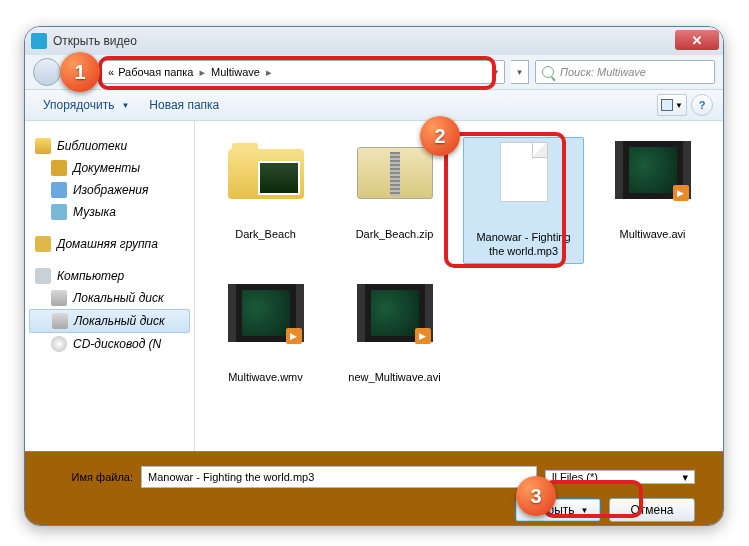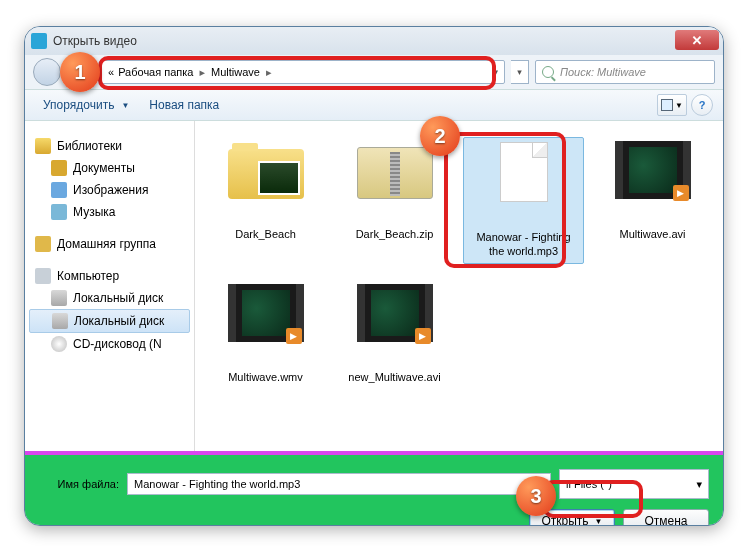--- a/index.html
+++ b/index.html
@@ -24,21 +24,21 @@
 
 .toolbar { height: 32px; background: linear-gradient(#f6f9fc,#e5eef7); border-top: 1px solid #cdd; border-bottom: 1px solid #cdd; display: flex; align-items: center; padding: 0 10px; gap: 4px; font-size: 12px; }
 .tb-link { color: #1a4d80; cursor: pointer; padding: 4px 8px; display: flex; align-items: center; gap: 7px; }
 .tb-link .dd { font-size: 8px; }
 .tb-spacer { flex: 1; }
 .tb-btn { width: 30px; height: 22px; border: 1px solid #bcd; background: linear-gradient(#fff,#e8eef4); border-radius: 2px; display: flex; align-items: center; justify-content: center; font-size: 11px; cursor: pointer; }
 .tb-btn.sq::before { content: ''; width: 10px; height: 10px; border: 1px solid #567; background: #def; }
 .tb-btn.help { color: #2673c5; font-weight: bold; border-radius: 50%; width: 22px; }
 
 .body { display: flex; height: 330px; background: #fff; }
-.sidebar { width: 170px; border-right: 1px solid #ddd; padding: 8px 4px; font-size: 12px; overflow: hidden; }
+.sidebar { width: 170px; border-right: 1px solid #ddd; padding: 8px 4px; font-size: 12px; overflow: hidden; font-style: italic; }
 .side-group { margin: 6px 0 10px; }
 .side-head { display: flex; align-items: center; gap: 6px; padding: 3px 6px; cursor: pointer; }
 .side-item { display: flex; align-items: center; gap: 6px; padding: 3px 6px 3px 22px; cursor: pointer; white-space: nowrap; }
 .side-item.sel { background: linear-gradient(#e4effa,#cde3f7); border: 1px solid #a8cbe8; border-radius: 2px; }
 .ic { width: 16px; height: 16px; display: inline-block; border-radius: 2px; flex-shrink: 0; }
 .ic.lib { background: linear-gradient(#f6d96a,#d8a830); }
 .ic.vid { background: #4a7fb8; }
 .ic.doc { background: #d8a830; }
 .ic.img { background: #6aa8e0; }
 .ic.mus { background: #7ab8d8; }
@@ -56,25 +56,25 @@
 .thumb.folder.pic::after { content: ''; position: absolute; right: 4px; bottom: 4px; width: 38px; height: 30px; background: linear-gradient(#2a4a2a,#0a2a0a); border: 2px solid #fff; }
 .thumb.zip { background: linear-gradient(#f0e4b8,#d8c880); border: 1px solid #aa9; position: relative; height: 52px; margin-top: 6px; border-radius: 3px; }
 .thumb.zip::after { content: ''; position: absolute; left: 32px; top: 4px; width: 10px; height: 44px; background: repeating-linear-gradient(#888,#888 2px,#bbb 2px,#bbb 4px); }
 .thumb.blank { background: #fff; border: 1px solid #ccc; position: relative; height: 60px; width: 48px; margin-left: auto; margin-right: auto; }
 .thumb.blank::after { content: ''; position: absolute; top: 0; right: 0; width: 14px; height: 14px; background: linear-gradient(-45deg,#eee 50%,transparent 50%); border-left: 1px solid #ccc; border-bottom: 1px solid #ccc; }
 .thumb.video { background: #1a1a1a; position: relative; border-left: 8px solid #333; border-right: 8px solid #333; }
 .thumb.video::before { content: ''; position: absolute; inset: 6px; background: radial-gradient(circle at 30% 40%, #1a5a3a, #0a2a1a); }
 .thumb.video::after { content: '▶'; position: absolute; bottom: -2px; right: -6px; color: #fff; background: #e88a2a; width: 16px; height: 16px; font-size: 9px; display: flex; align-items: center; justify-content: center; border-radius: 2px; }
 .file .lbl { line-height: 1.3; word-break: break-word; max-width: 100px; margin-top: 22px; }
 
-.footer { padding: 14px 14px 12px; background: #22c55e; border-top: 4px solid #d946ef; }
+.footer { padding: 14px 28px 12px; background: #a16207; border-top: 1px solid #d946ef; }
 .frow { display: flex; align-items: center; gap: 8px; margin-bottom: 10px; }
 .flabel { font-size: 11px; width: 80px; text-align: right; }
 .fn-input { flex: 1; height: 22px; border: 1px solid #abc; background: #fff; font-size: 11px; padding: 0 6px; }
-.ftype { width: 150px; height: 30px; border: 1px solid #abc; background: #fff; font-size: 11px; padding: 0 6px; display: flex; align-items: center; justify-content: space-between; cursor: pointer; }
+.ftype { width: 150px; height: 14px; border: 1px solid #abc; background: #fff; font-size: 11px; padding: 0 6px; display: flex; align-items: center; justify-content: space-between; cursor: pointer; }
 .btn-row { display: flex; justify-content: flex-end; gap: 8px; }
 .btn { width: 86px; height: 24px; border: 1px solid #8aa; background: linear-gradient(#fdfdfd,#e4e9ee); font-size: 12px; border-radius: 3px; cursor: pointer; display: flex; align-items: center; justify-content: center; }
 .btn.def { border: 1px solid #3c7fb1; box-shadow: 0 0 0 1px #a8d8f0 inset; }
 
 
 .callout { position: absolute; border: 4px solid #e02020; border-radius: 10px; pointer-events: none; }
 .callout.c1 { left: 98px; top: 56px; width: 398px; height: 34px; }
 .callout.c2 { left: 444px; top: 132px; width: 122px; height: 136px; }
 .callout.c3 { left: 543px; top: 480px; width: 100px; height: 38px; }
 .badge { position: absolute; width: 40px; height: 40px; border-radius: 50%; background: radial-gradient(circle at 32% 28%, #ff9a5a, #e23a1a); display: flex; align-items: center; justify-content: center; color: #fff; font-size: 20px; font-weight: bold; box-shadow: 0 2px 5px rgba(0,0,0,.4); text-shadow: 0 1px 2px rgba(0,0,0,.5); }

